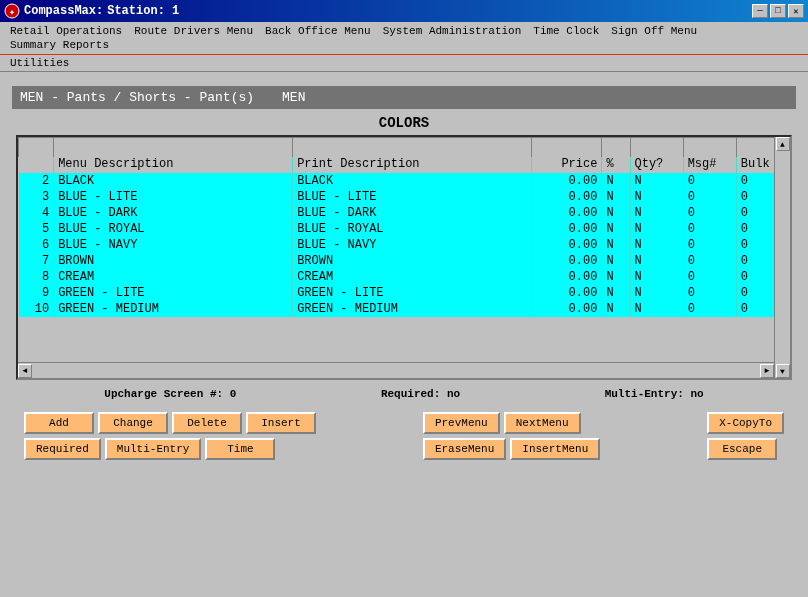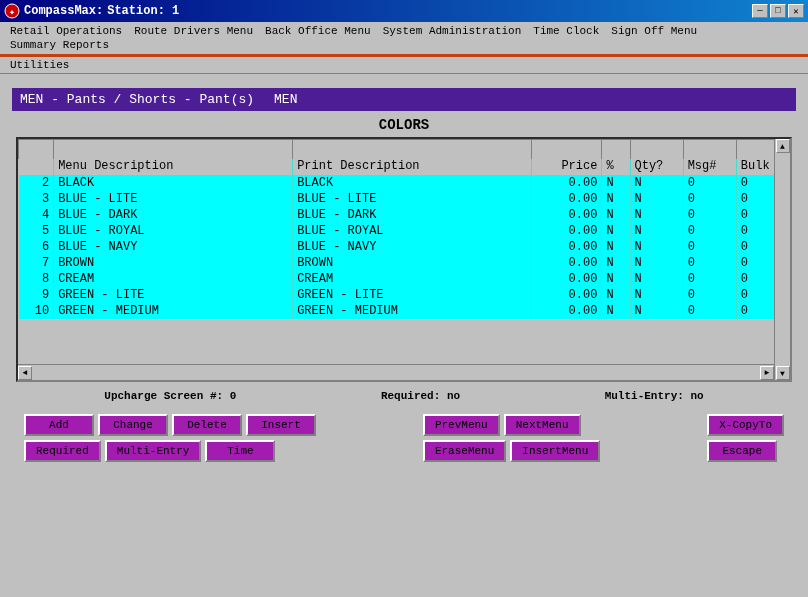--- a/index.html
+++ b/index.html
@@ -49,21 +49,21 @@
       align-items: center;
       justify-content: center;
       color: black;
     }
     .menu-bar {
       background: #c0c0c0;
       display: flex;
       flex-wrap: wrap;
       padding: 2px 4px;
       gap: 0;
-      border-bottom: 3px solid #c2410c;
+      border-bottom: 1px solid #c2410c;
     }
     .menu-item {
       padding: 1px 6px;
       font-size: 11px;
       cursor: pointer;
       white-space: nowrap;
     }
     .utilities-bar {
       background: #c0c0c0;
       padding: 1px 4px;
@@ -105,27 +105,27 @@
       color: white;
       font-weight: bold;
       font-size: 14px;
     }
     .active-value {
       color: #00ff00;
       font-weight: bold;
       font-size: 14px;
     }
     .category-bar {
-      background: #4c1d95;
+      background: #737373;
       color: white;
       padding: 4px 8px;
       margin: 6px 0;
       font-size: 13px;
       display: flex;
-      gap: 20px;
+      gap: 28px;
     }
     .section-title {
       text-align: center;
       font-weight: bold;
       font-size: 14px;
       margin: 6px 0 4px 0;
     }
     .table-container {
       border: 2px inset #808080;
       overflow: hidden;
@@ -215,21 +215,21 @@
     .btn-group {
       display: flex;
       flex-direction: column;
       gap: 4px;
     }
     .btn-group-row {
       display: flex;
       gap: 4px;
     }
     .win-btn {
-      background: #a21caf;
+      background: #fdba74;
       border: 2px solid;
       border-color: #ffffff #808080 #808080 #ffffff;
       padding: 3px 10px;
       font-size: 11px;
       cursor: pointer;
       min-width: 70px;
       text-align: center;
       font-family: 'Courier New', monospace;
     }
     .col-num { width: 25px; text-align: right; }

